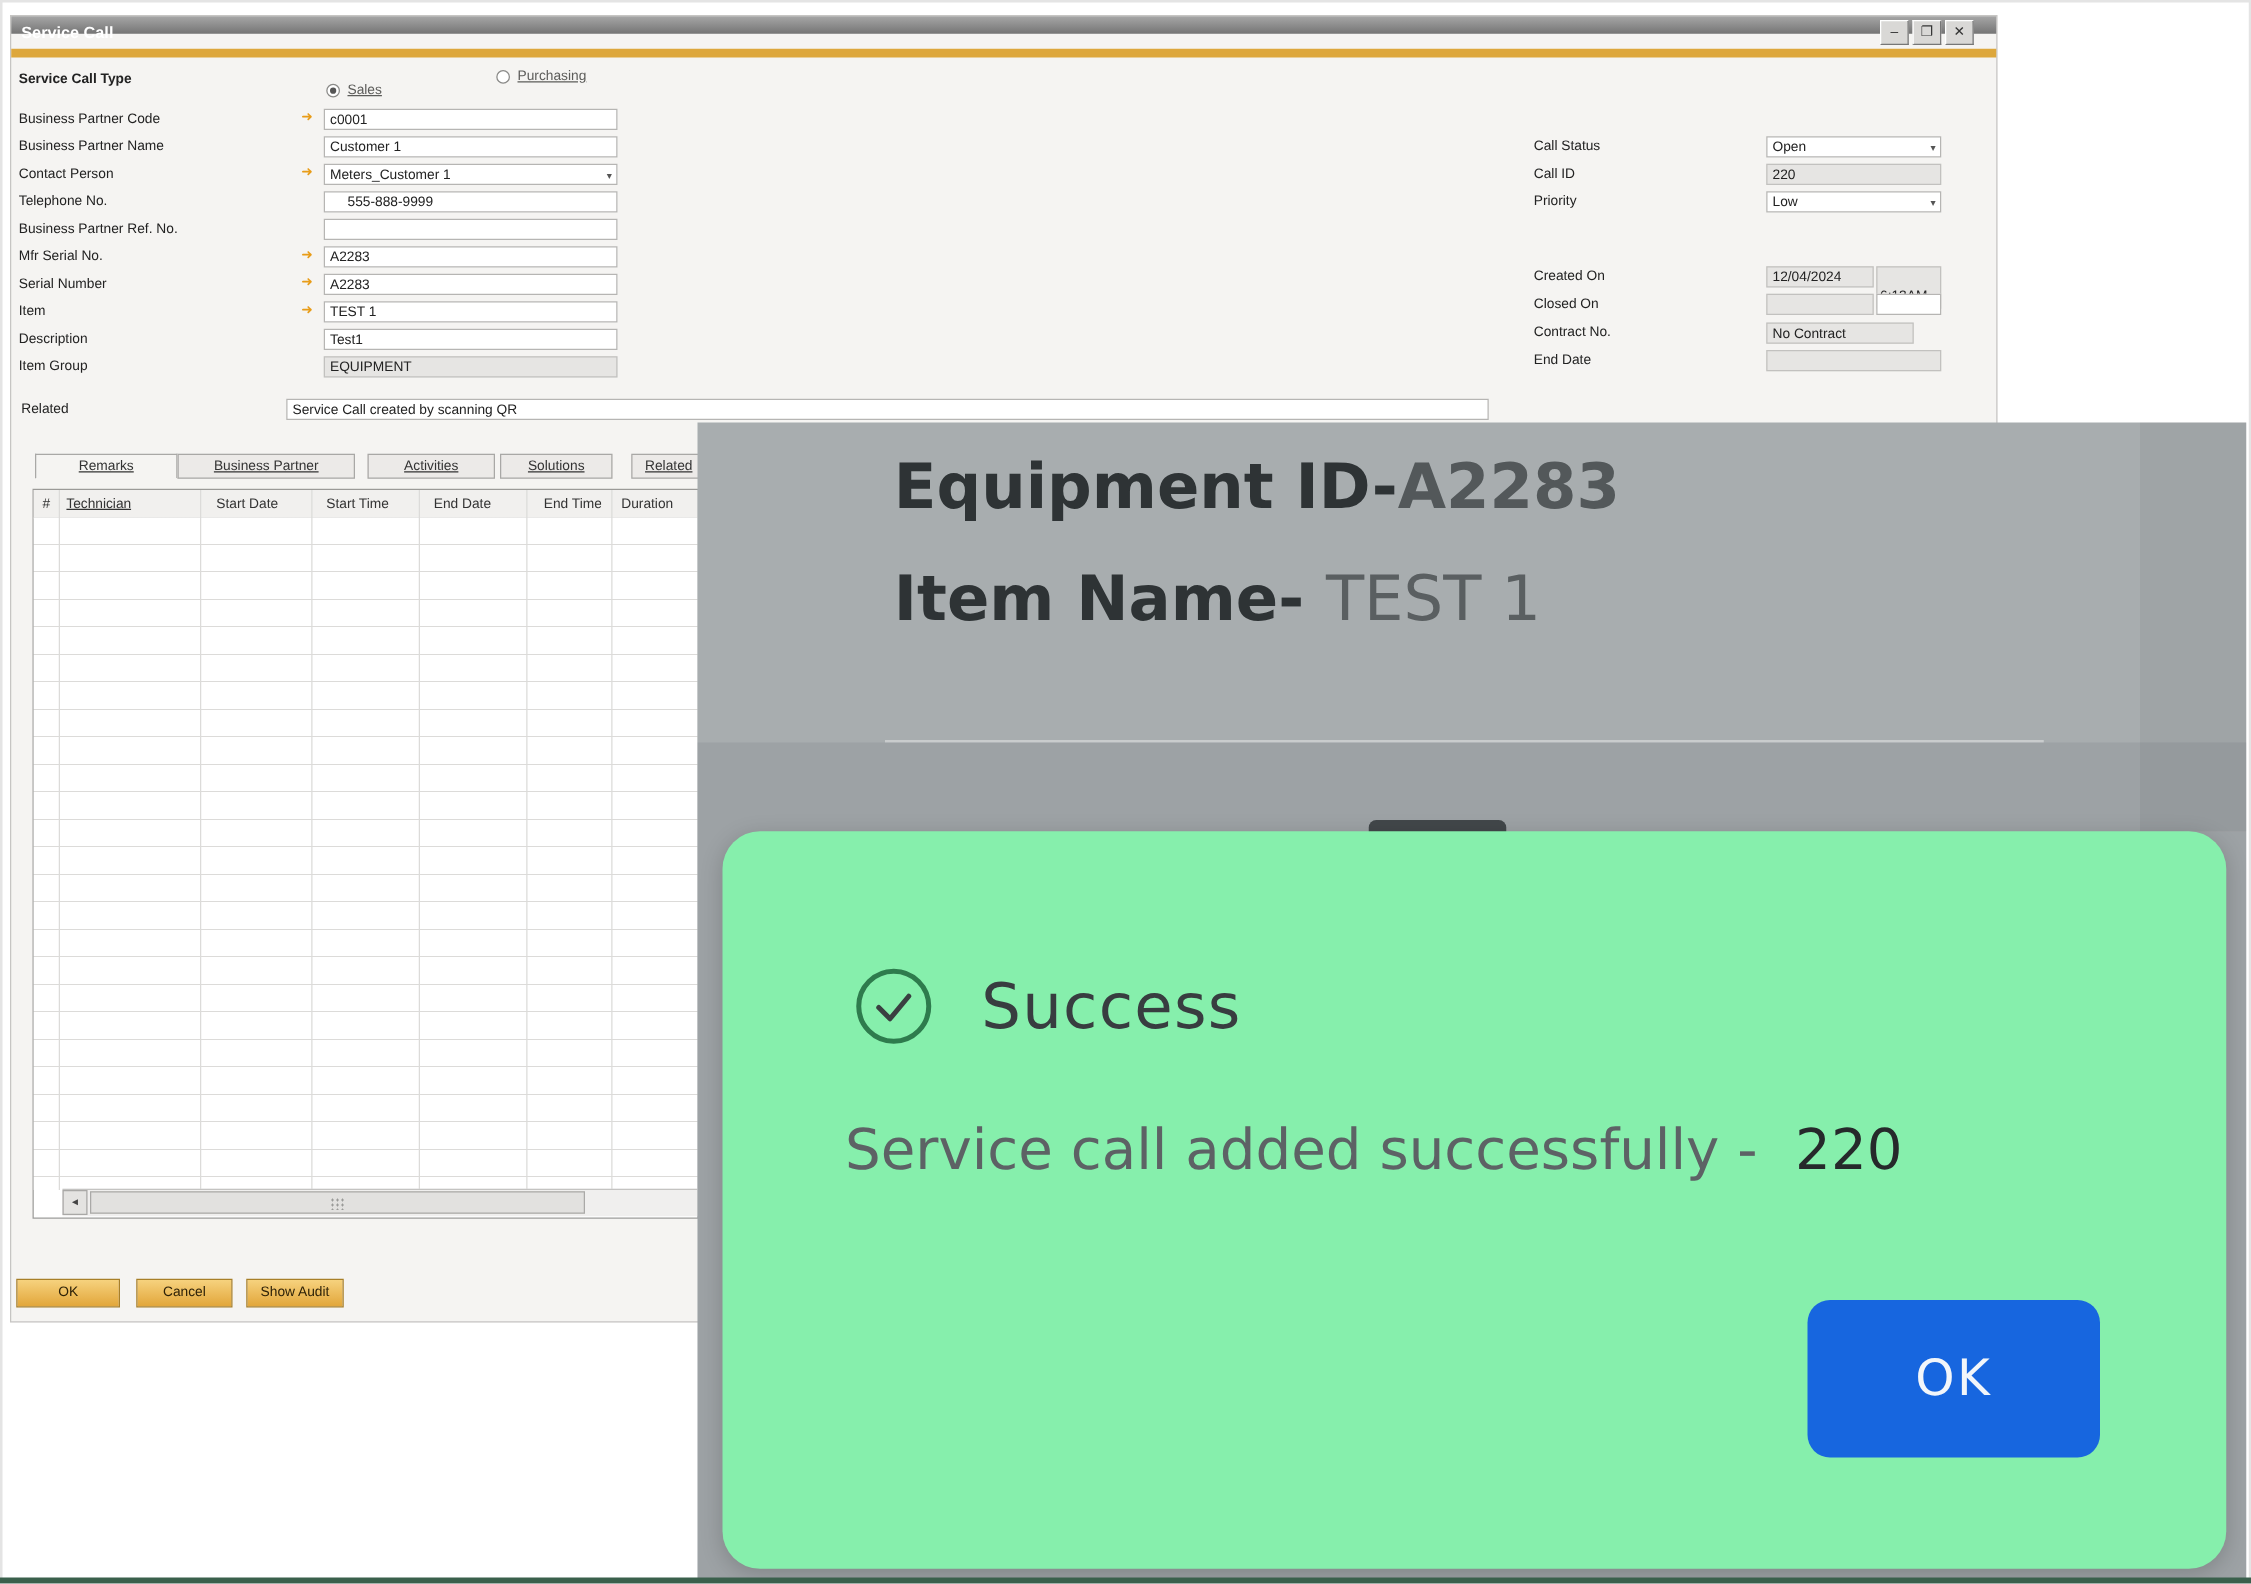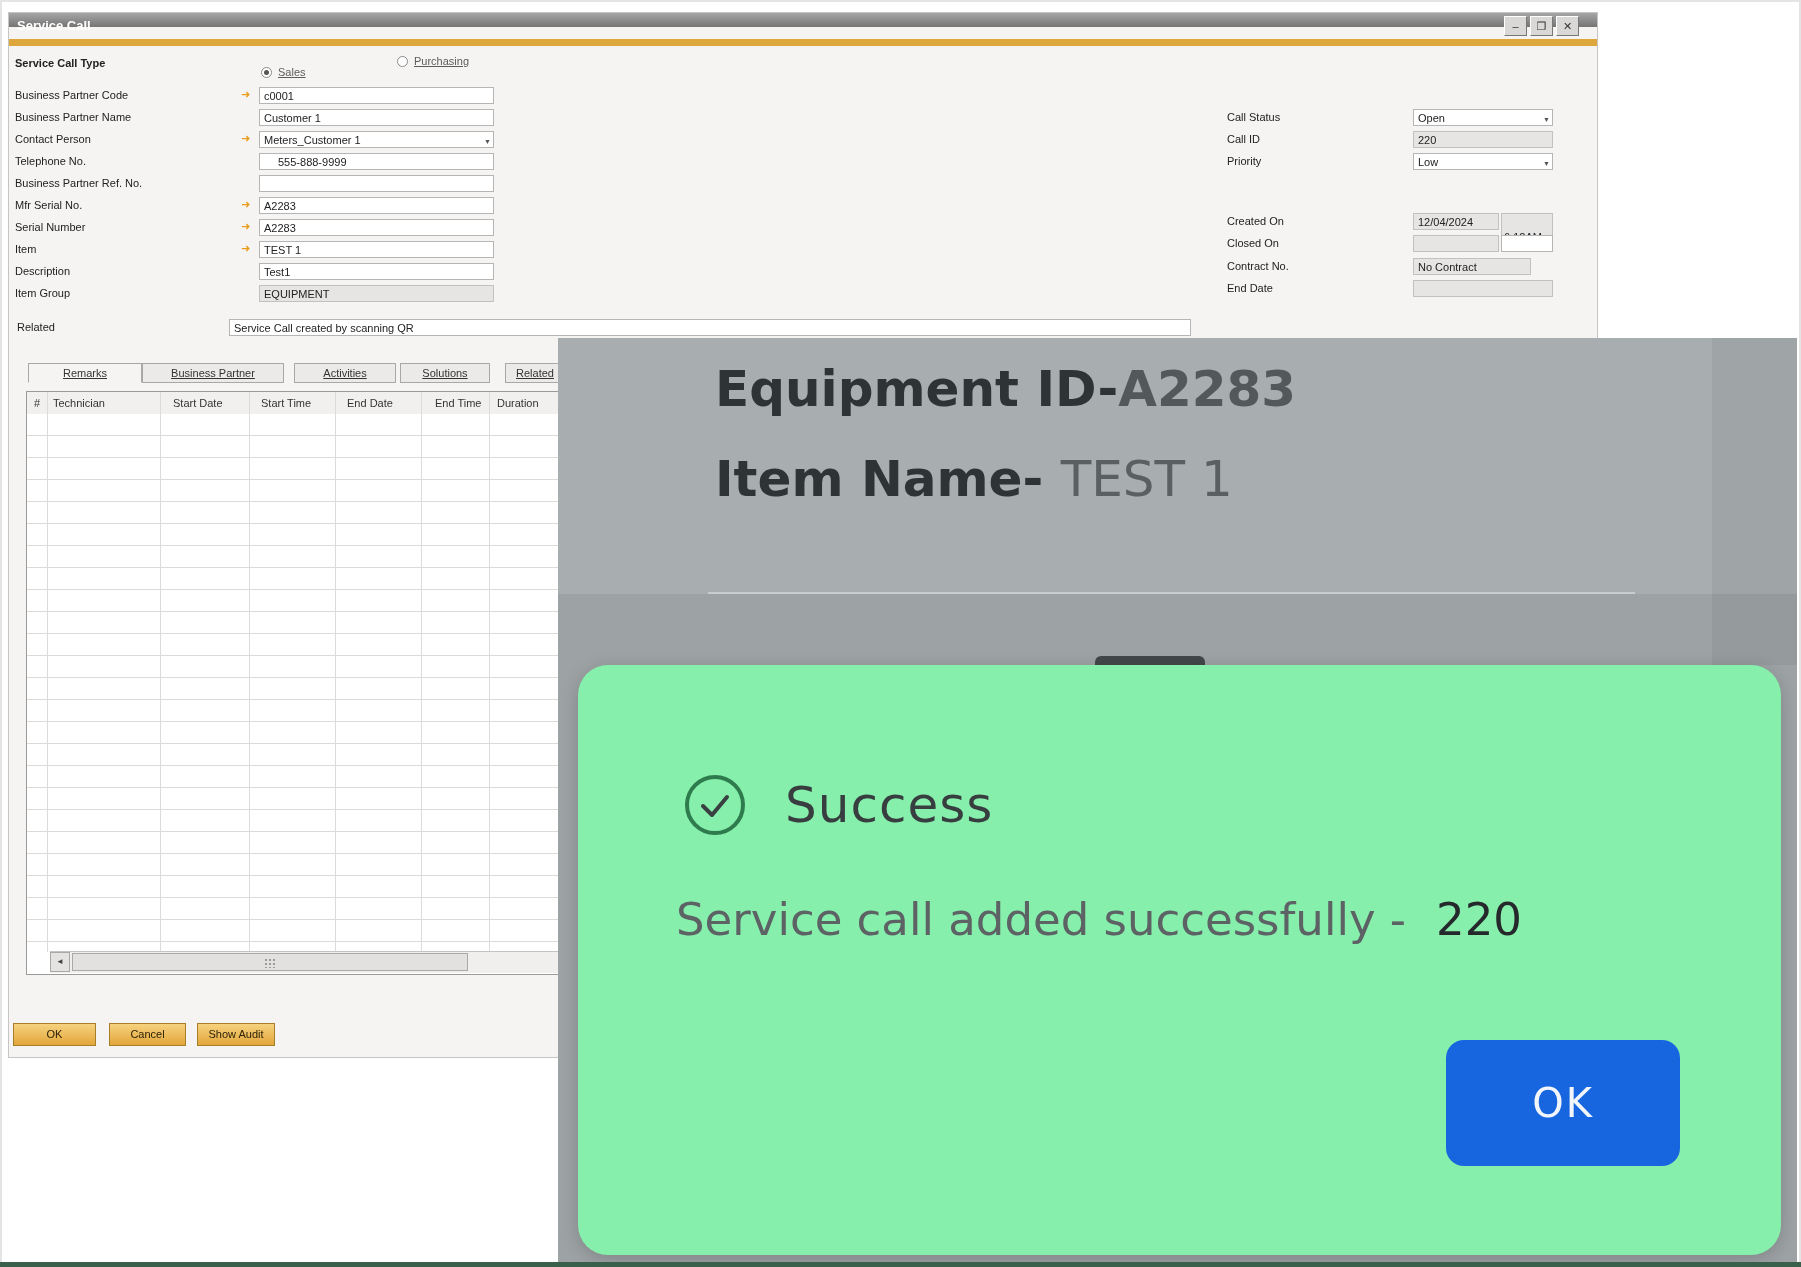--- a/index.html
+++ b/index.html
@@ -174,21 +174,21 @@
 
     <div class="tab active" style="left:19px;width:114px;">Remarks</div>
     <div class="tab" style="left:133px;width:142px;">Business Partner</div>
     <div class="tab" style="left:285px;width:102px;">Activities</div>
     <div class="tab" style="left:391px;width:90px;">Solutions</div>
     <div class="tab" style="left:496px;width:60px;">Related</div>
 
     <div class="grid">
       <div class="grid-head">
         <span class="ghc" style="left:0;width:20px;text-align:center;">#</span>
-        <span class="ghc" style="left:26px;">Technician</span>
+        <span class="ghc" style="left:26px;text-decoration:underline;">Technician</span>
         <span class="ghc" style="left:146px;">Start Date</span>
         <span class="ghc" style="left:234px;">Start Time</span>
         <span class="ghc" style="left:320px;">End Date</span>
         <span class="ghc" style="left:408px;">End Time</span>
         <span class="ghc" style="left:470px;">Duration</span>
       </div>
       <div class="grid-rows"></div>
       <div class="vline" style="left:20px;"></div>
       <div class="vline" style="left:133px;"></div>
       <div class="vline" style="left:222px;"></div>

